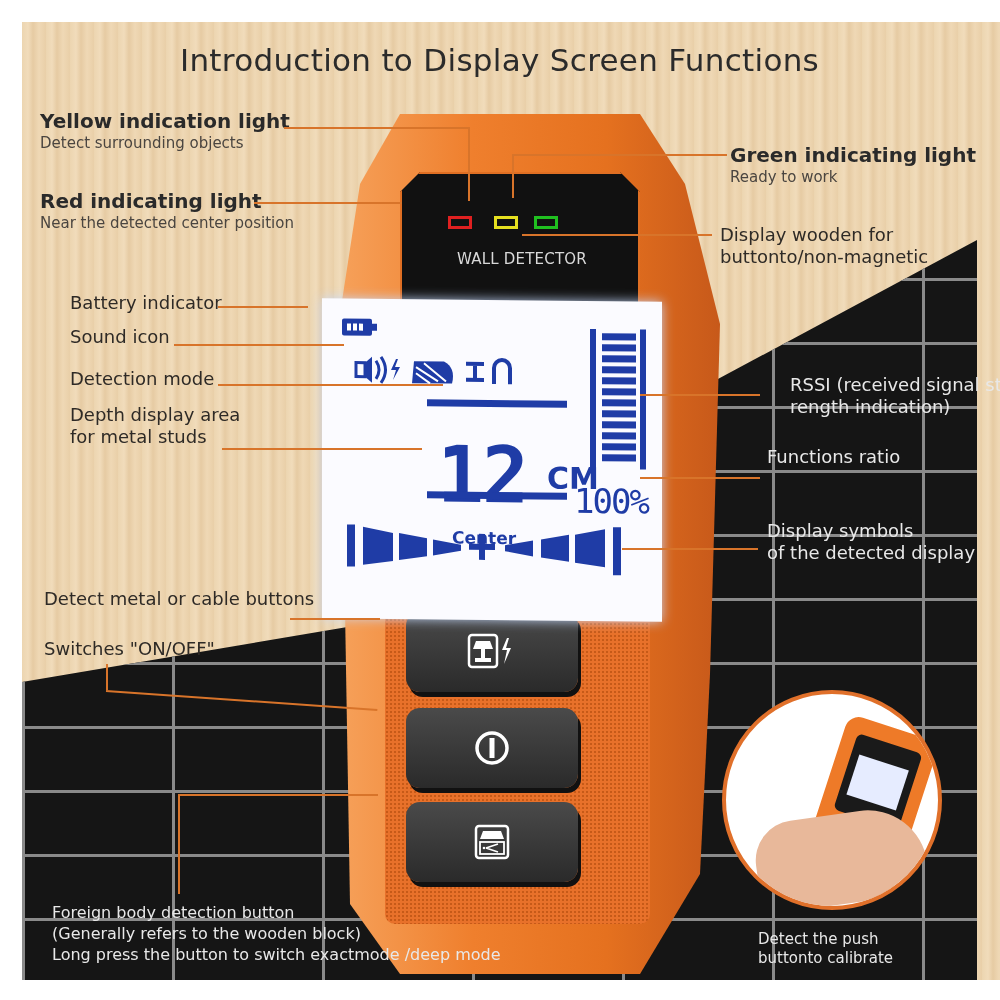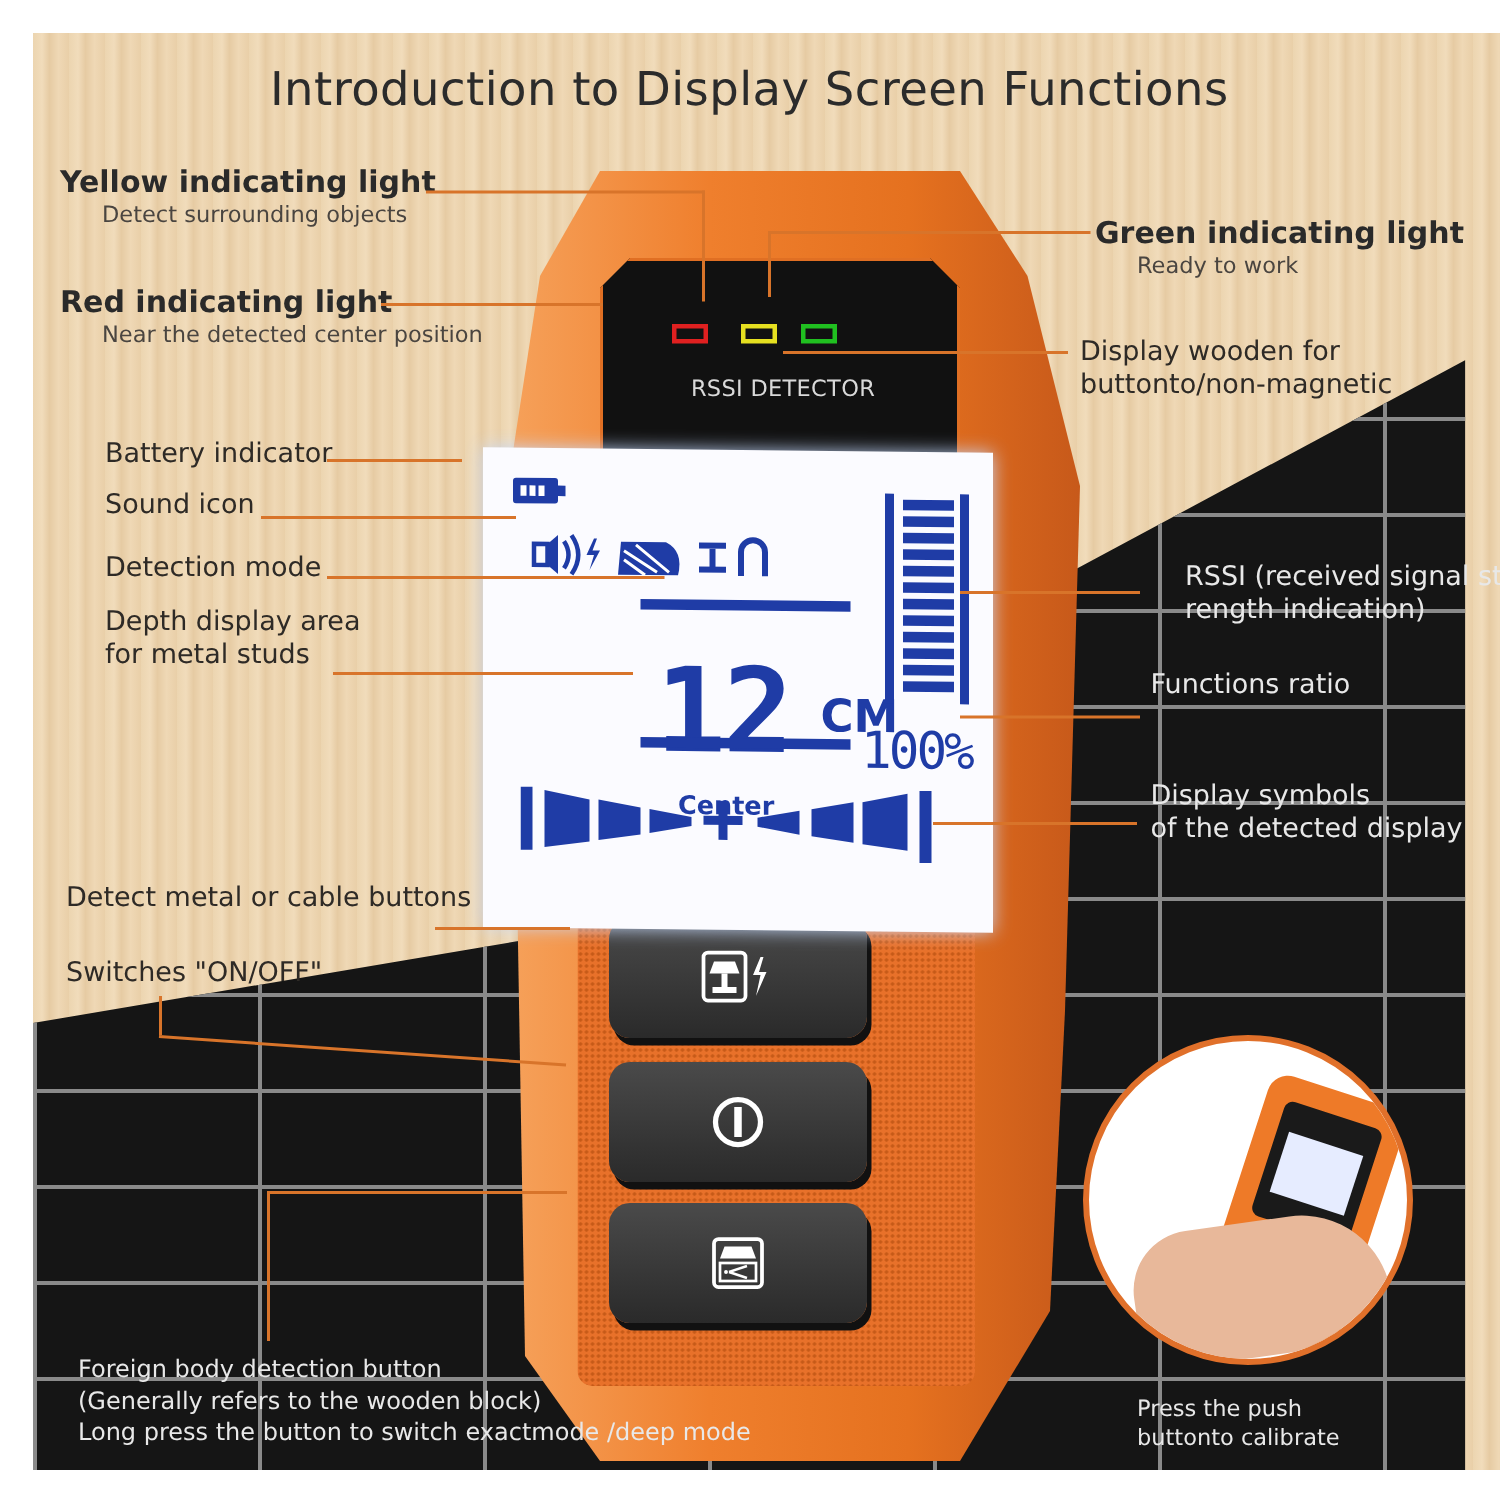--- a/index.html
+++ b/index.html
@@ -15,21 +15,21 @@
       linear-gradient(#8a8a8a 3px, transparent 3px),
       linear-gradient(90deg, #8a8a8a 3px, transparent 3px);
     background-size: 150px 64px, 150px 64px; }
   .brick-right { left: 0; top: 0; width: 955px; height: 958px;
     clip-path: polygon(955px 218px, 955px 958px, 0 958px, 0 660px, 355px 600px, 355px 540px); }
 
   .title { position: absolute; left: 0; width: 955px; top: 20px; text-align: center; font-size: 31px; color: #2b2b2b; letter-spacing: 0.3px; }
 
   .lbl { position: absolute; color: #2e2a26; font-size: 18px; line-height: 22px; }
   .lbl .h { font-size: 20px; font-weight: bold; color: #2a2a2a; display: block; }
-  .lbl .s { font-size: 15px; color: #4a4540; display: block; margin-left: 28px; }
+  .lbl .s { font-size: 15px; color: #4a4540; display: block; }
   .lbl.w { color: #e8e8e8; }
 
   .line { position: absolute; background: #d8742a; }
 
   
   .device { position: absolute; left: 318px; top: 92px; width: 380px; height: 860px; }
   .dev-body { position: absolute; left: 0; top: 0; width: 380px; height: 860px; background: linear-gradient(90deg, #f6a15a 0%, #ef7f2d 35%, #e5711f 70%, #c7591a 100%);
     clip-path: polygon(60px 0, 300px 0, 345px 70px, 380px 210px, 370px 560px, 360px 760px, 300px 860px, 60px 860px, 10px 790px, 0 200px, 20px 70px); }
   .dev-top { position: absolute; left: 60px; top: 58px; width: 240px; height: 140px; background: #111;
     clip-path: polygon(20px 0, 220px 0, 240px 20px, 240px 140px, 0 140px, 0 20px); border: 2px solid #e06f23; }
@@ -66,21 +66,21 @@
   <div class="brick brick-right"></div>
 
   <div class="title">Introduction to Display Screen Functions</div>
 
   <div class="device">
     <div class="dev-body"></div>
     <div class="dev-top">
       <div class="led" style="left:46px;border-color:#e02020;"></div>
       <div class="led" style="left:92px;border-color:#e6e020;"></div>
       <div class="led" style="left:132px;border-color:#20c020;"></div>
-      <div class="dev-brand">RSSI DETECTOR</div>
+      <div class="dev-brand">WALL DETECTOR</div>
     </div>
     <div class="grille"></div>
 
     <div class="btn" style="top:498px;">
       <svg width="50" height="40" viewBox="0 0 50 40">
         <rect x="2" y="3" width="28" height="32" rx="3" fill="none" stroke="#fff" stroke-width="2.5"></rect>
         <path d="M9 9h14l3 8H6z" fill="#fff"></path>
           <rect x="14" y="17" width="4" height="9" fill="#fff"></rect>
           <rect x="8" y="26" width="16" height="4" fill="#fff"></rect>
         <path d="M40 6l-5 12h5l-3 14 7-16h-5l3-10z" fill="#fff"></path>
@@ -159,21 +159,21 @@
       <rect x="122" y="24" width="26" height="6" fill="#1f3ca6"></rect>
         <rect x="132" y="14" width="6" height="26" fill="#1f3ca6"></rect>
       <path d="M186 20l-28 5v6l28 5z" fill="#1f3ca6"></path>
       <path d="M222 14l-28 5v18l28 4z" fill="#1f3ca6"></path>
       <path d="M258 8l-30 6v28l30 4z" fill="#1f3ca6"></path>
       <rect x="266" y="6" width="8" height="48" fill="#1f3ca6"></rect>
     </svg>
   </div>
 
   <div class="lbl" style="left:18px;top:88px;">
-    <span class="h">Yellow indicating light</span>
+    <span class="h">Yellow indication light</span>
     <span class="s">Detect surrounding objects</span>
   </div>
   <div class="line" style="left:262px;top:105px;width:186px;height:2px;"></div>
   <div class="line" style="left:446px;top:105px;width:2px;height:74px;"></div>
 
   <div class="lbl" style="left:18px;top:168px;">
     <span class="h">Red indicating light</span>
     <span class="s">Near the detected center position</span>
   </div>
   <div class="line" style="left:232px;top:180px;width:148px;height:2px;"></div>
@@ -233,16 +233,16 @@
   <div class="inset">
     <div style="position:absolute;left:95px;top:30px;width:95px;height:170px;background:#ee7a28;border-radius:14px;transform:rotate(18deg);">
       <div style="position:absolute;left:14px;top:16px;width:68px;height:80px;background:#1a1a1a;border-radius:6px;">
         <div style="position:absolute;left:8px;top:20px;width:52px;height:42px;background:#e6ecff;"></div>
       </div>
       <div style="position:absolute;left:18px;top:108px;width:60px;height:22px;background:#333;border-radius:5px;"></div>
     </div>
     <div style="position:absolute;left:30px;top:120px;width:170px;height:90px;background:#e8b89a;border-radius:40px 60px 30px 20px;transform:rotate(-8deg);"></div>
   </div>
   <div class="lbl w" style="left:736px;top:908px;font-size:15px;line-height:19px;">
-    <span style="display:block">Press the push</span>
+    <span style="display:block">Detect the push</span>
     <span style="display:block">buttonto calibrate</span>
   </div>
 </div>
 
 </body></html>

